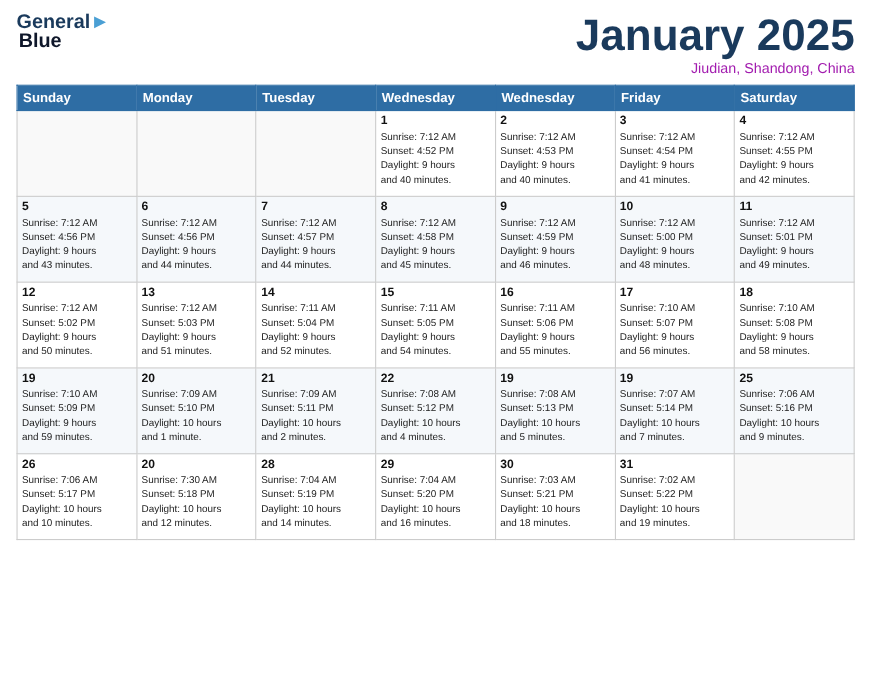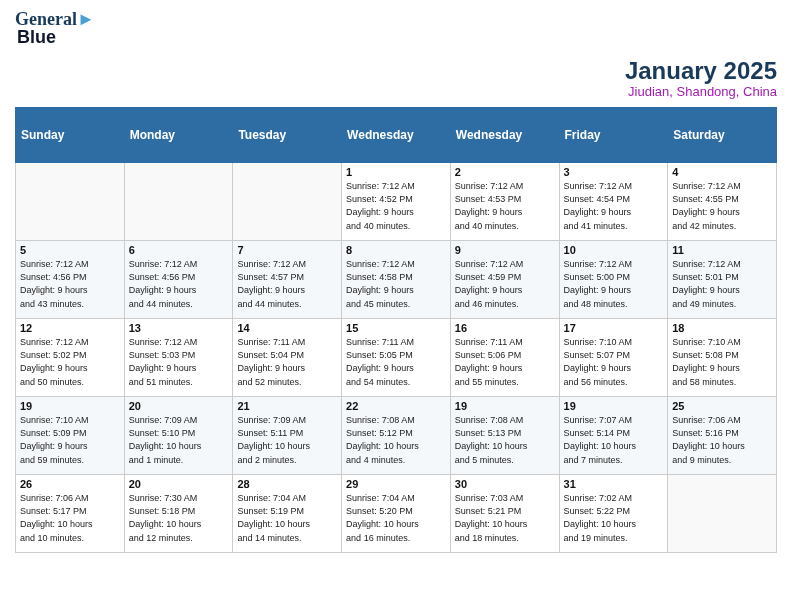--- a/index.html
+++ b/index.html
@@ -23,40 +23,39 @@
     }
     .logo {
       display: flex;
       flex-direction: column;
       align-items: flex-start;
     }
     .title-section {
       text-align: right;
     }
     .month-title {
-      font-size: 24px;
+      font-size: 40px;
       font-weight: bold;
       color: #1a3a5c;
       line-height: 1.1;
-      margin-top: 48px;
     }
     .subtitle {
       font-size: 13px;
       color: #a21caf;
     }
     table {
       width: 100%;
       border-collapse: collapse;
       table-layout: fixed;
     }
     thead tr th {
       background: #2e6da4;
       color: white;
       text-align: left;
-      padding: 20px 5px;
+      padding: 4px 5px;
       font-size: 12px;
       font-weight: bold;
       border: 1px solid #2e6da4;
     }
     tbody tr td {
       border: 1px solid #ccc;
       vertical-align: top;
       padding: 3px 4px;
       font-size: 9.5px;
       color: #222;
@@ -80,21 +79,21 @@
     .empty-cell {
       background: #f9f9f9 !important;
     }
   </style>
 </head>
 <body>
 
 <div class="page">
   <div class="header">
     <div class="logo">
-      <div style="display:flex;gap:2px;font-family:Liberation Serif, serif;">
+      <div style="display:flex;gap:2px;">
         <div style="font-size:18px;font-weight:bold;color:#1a3a5c;line-height:1;">
           General<span style="color:#4a9fd4;">►</span>
         </div>
       </div>
       <div style="font-size:18px;font-weight:bold;color:#0f172a;line-height:1;margin-left:2px;">Blue</div>
     </div>
     <div class="title-section">
       <div class="month-title">January 2025</div>
       <div class="subtitle">Jiudian, Shandong, China</div>
     </div>

